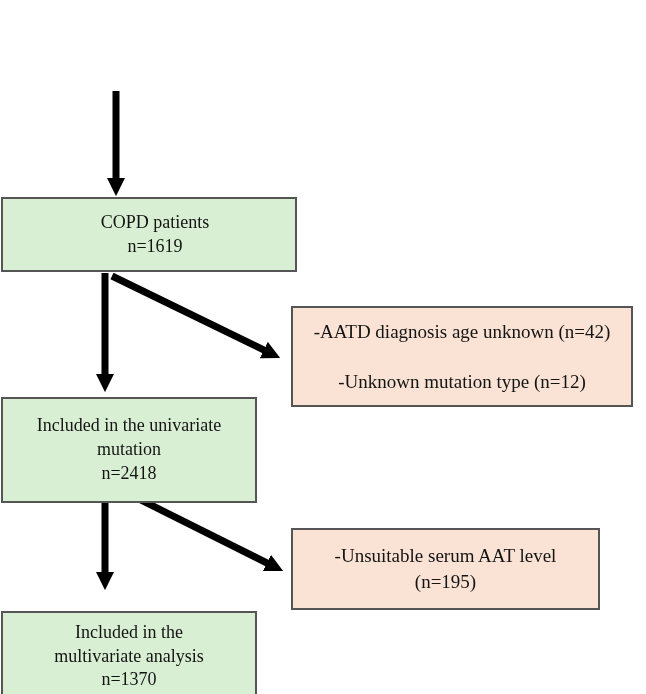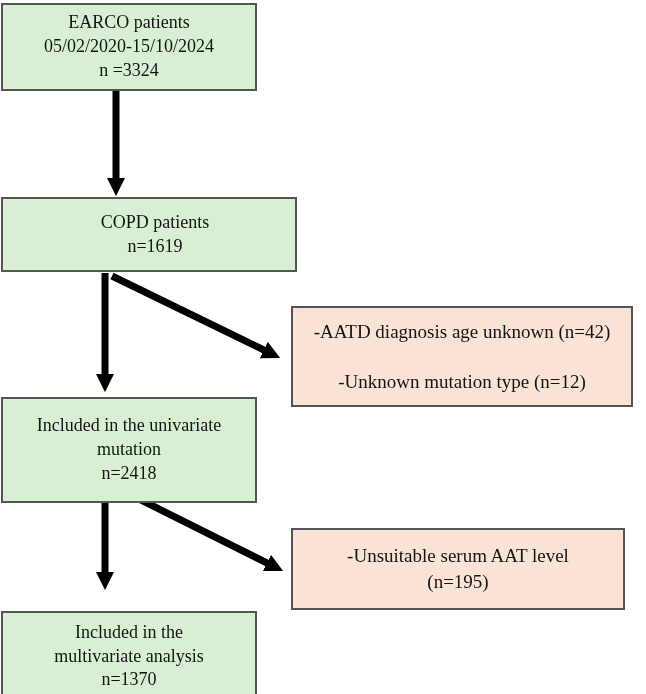--- a/index.html
+++ b/index.html
@@ -48,46 +48,41 @@
     background: var(--box-pink, #fae3d5);
     font-size: 19px;
     line-height: 1.35;
   }
   .pink.spread { gap: 24px; }
 
   #box-earco        { left: 1px;   top: 3px;   width: 256px; height: 88px;  }
   #box-copd         { left: 1px;   top: 197px; width: 296px; height: 75px; padding-left: 12px;  }
   #box-exclusion1   { left: 291px; top: 306px; width: 342px; height: 101px; }
   #box-univariate   { left: 1px;   top: 397px; width: 256px; height: 106px;  }
-  #box-exclusion2   { left: 291px; top: 528px; width: 334px; height: 82px;  }
+  #box-exclusion2   { left: 291px; top: 528px; width: 309px; height: 82px;  }
   #box-multivariate { left: 1px;   top: 594px; width: 256px; height: 91px; margin-top: 17px;  }
 </style>
 </head>
 <body>
 
 <div id="stage">
 
   <svg id="arrow-layer" viewBox="0 0 646 694" xmlns="http://www.w3.org/2000/svg">
     <defs>
       <marker id="ah" markerUnits="strokeWidth" markerWidth="2.6" markerHeight="2.6" viewBox="0 0 10 10" refX="5" refY="5" orient="auto">
         <path d="M0,0 L10,5 L0,10 z"></path>
       </marker>
     </defs>
     <line x1="116" y1="91" x2="116" y2="187" marker-end="url(#ah)"></line>
     <line x1="105" y1="273" x2="105" y2="383" marker-end="url(#ah)"></line>
     <line x1="112" y1="276" x2="272" y2="354" marker-end="url(#ah)"></line>
     <line x1="105" y1="484" x2="105" y2="581" marker-end="url(#ah)"></line>
     <line x1="113" y1="486" x2="275" y2="567" marker-end="url(#ah)"></line>
   </svg>
 
-  <div id="box-earco" class="box green">
-    <div class="line">EARCO patients</div>
-    <div class="line">05/02/2020-15/10/2024</div>
-    <div class="line">n =3324</div>
-  </div>
 
   <div id="box-copd" class="box green">
     <div class="line">COPD patients</div>
     <div class="line">n=1619</div>
   </div>
 
   <div id="box-exclusion1" class="box pink spread">
     <div class="line">-AATD diagnosis age unknown (n=42)</div>
     <div class="line">-Unknown mutation type (n=12)</div>
   </div>

